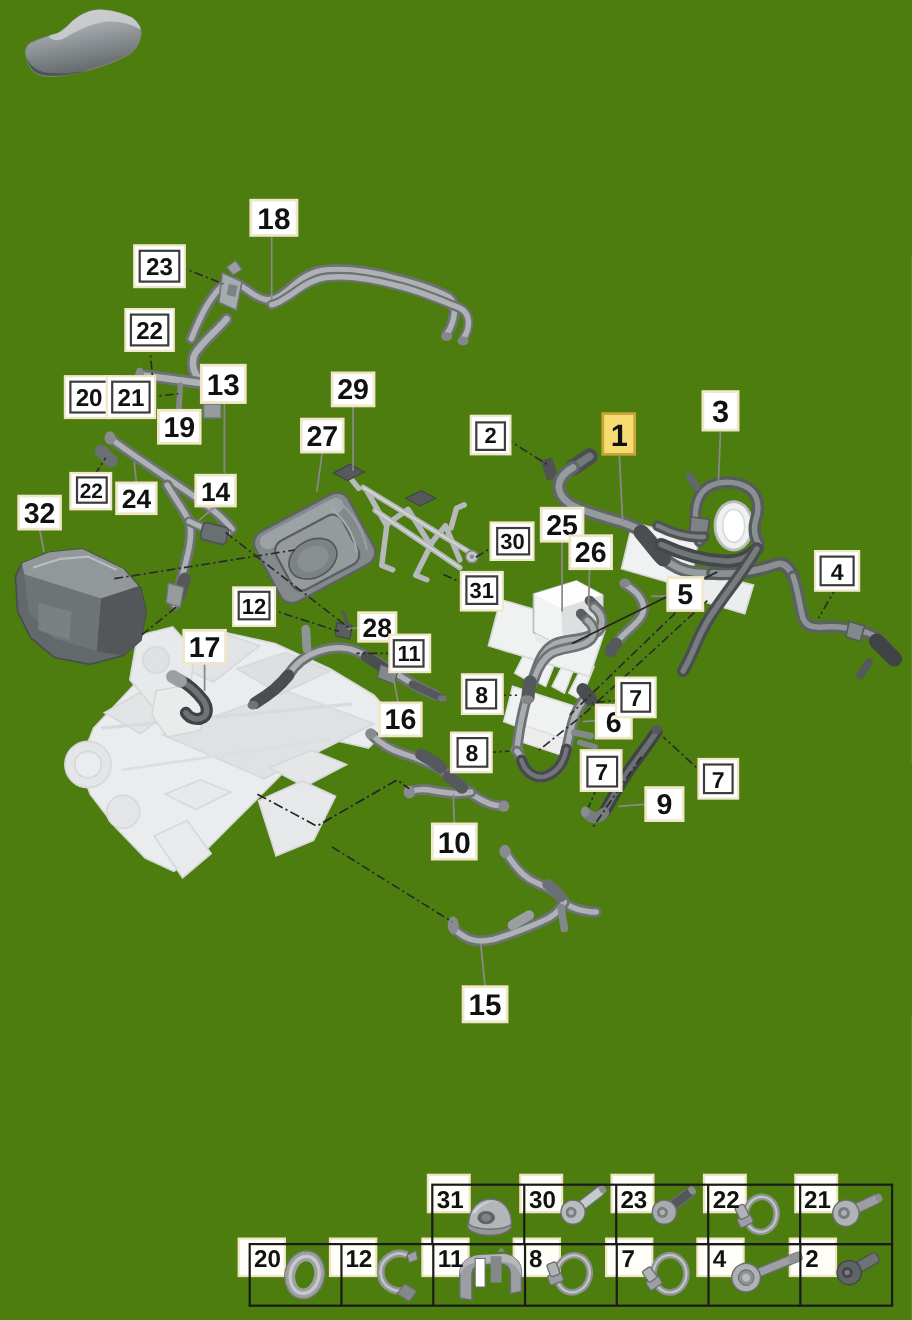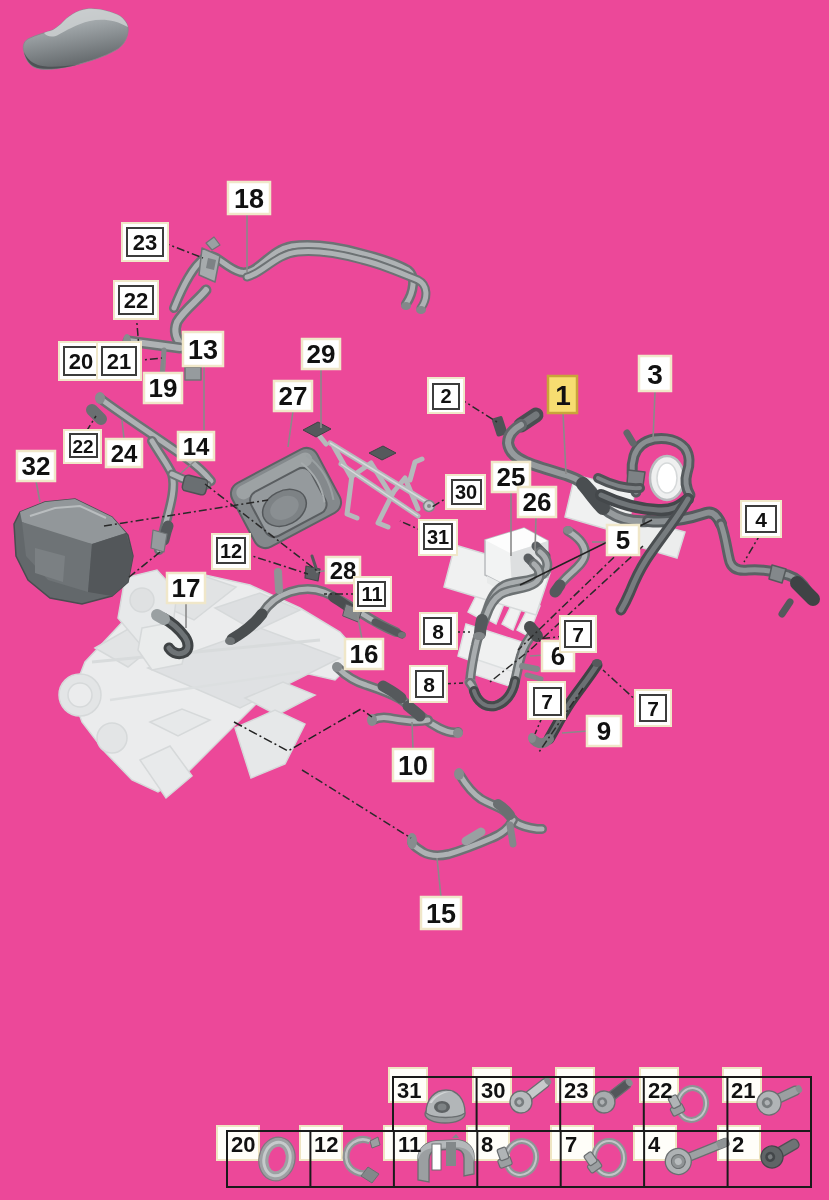--- a/index.html
+++ b/index.html
@@ -1,16 +1,16 @@
 <!DOCTYPE html>
 <html><head>
 <meta charset="utf-8">
 <style>
   html,body{margin:0;padding:0;background:#ffffff;}
-  #page{position:relative;width:829px;height:1200px;background:#ec4899;overflow:hidden;
+  #page{position:relative;width:829px;height:1200px;background:#4d7c0f;overflow:hidden;
         font-family:"Liberation Sans", sans-serif;}
   svg{position:absolute;left:0;top:0;}
   text{font-family:"Liberation Sans", sans-serif;font-weight:bold;fill:#111;}
 </style>
 </head>
 <body>
 <div id="page">
 <svg width="829" height="1200" viewBox="0 0 829 1200">
 <defs>
   <linearGradient id="carg" x1="0" y1="0" x2="0.3" y2="1">

